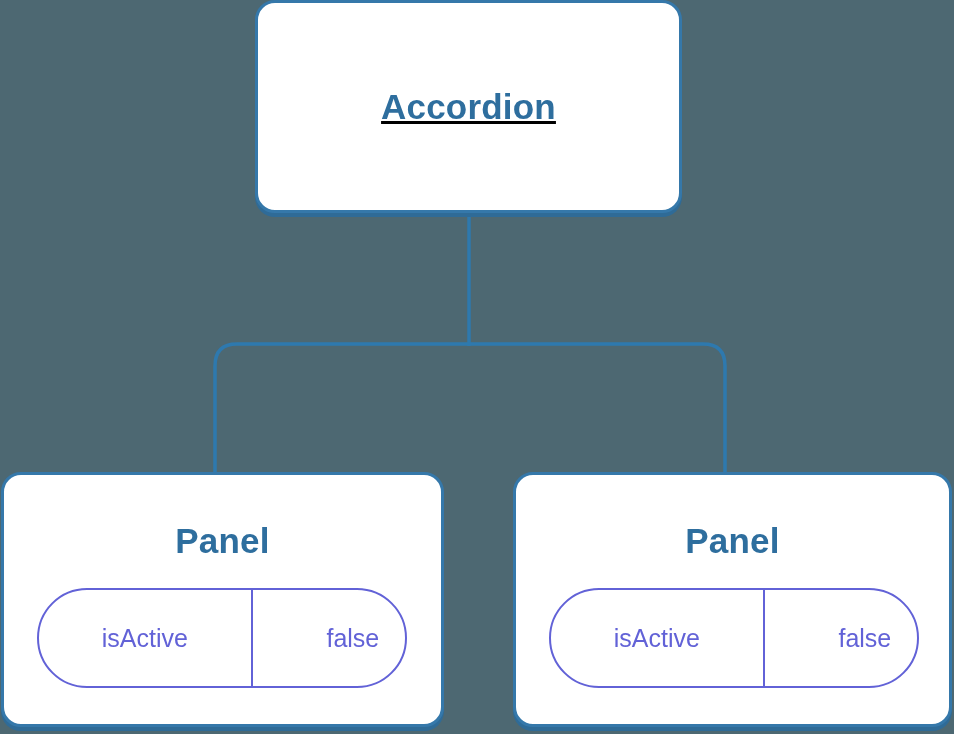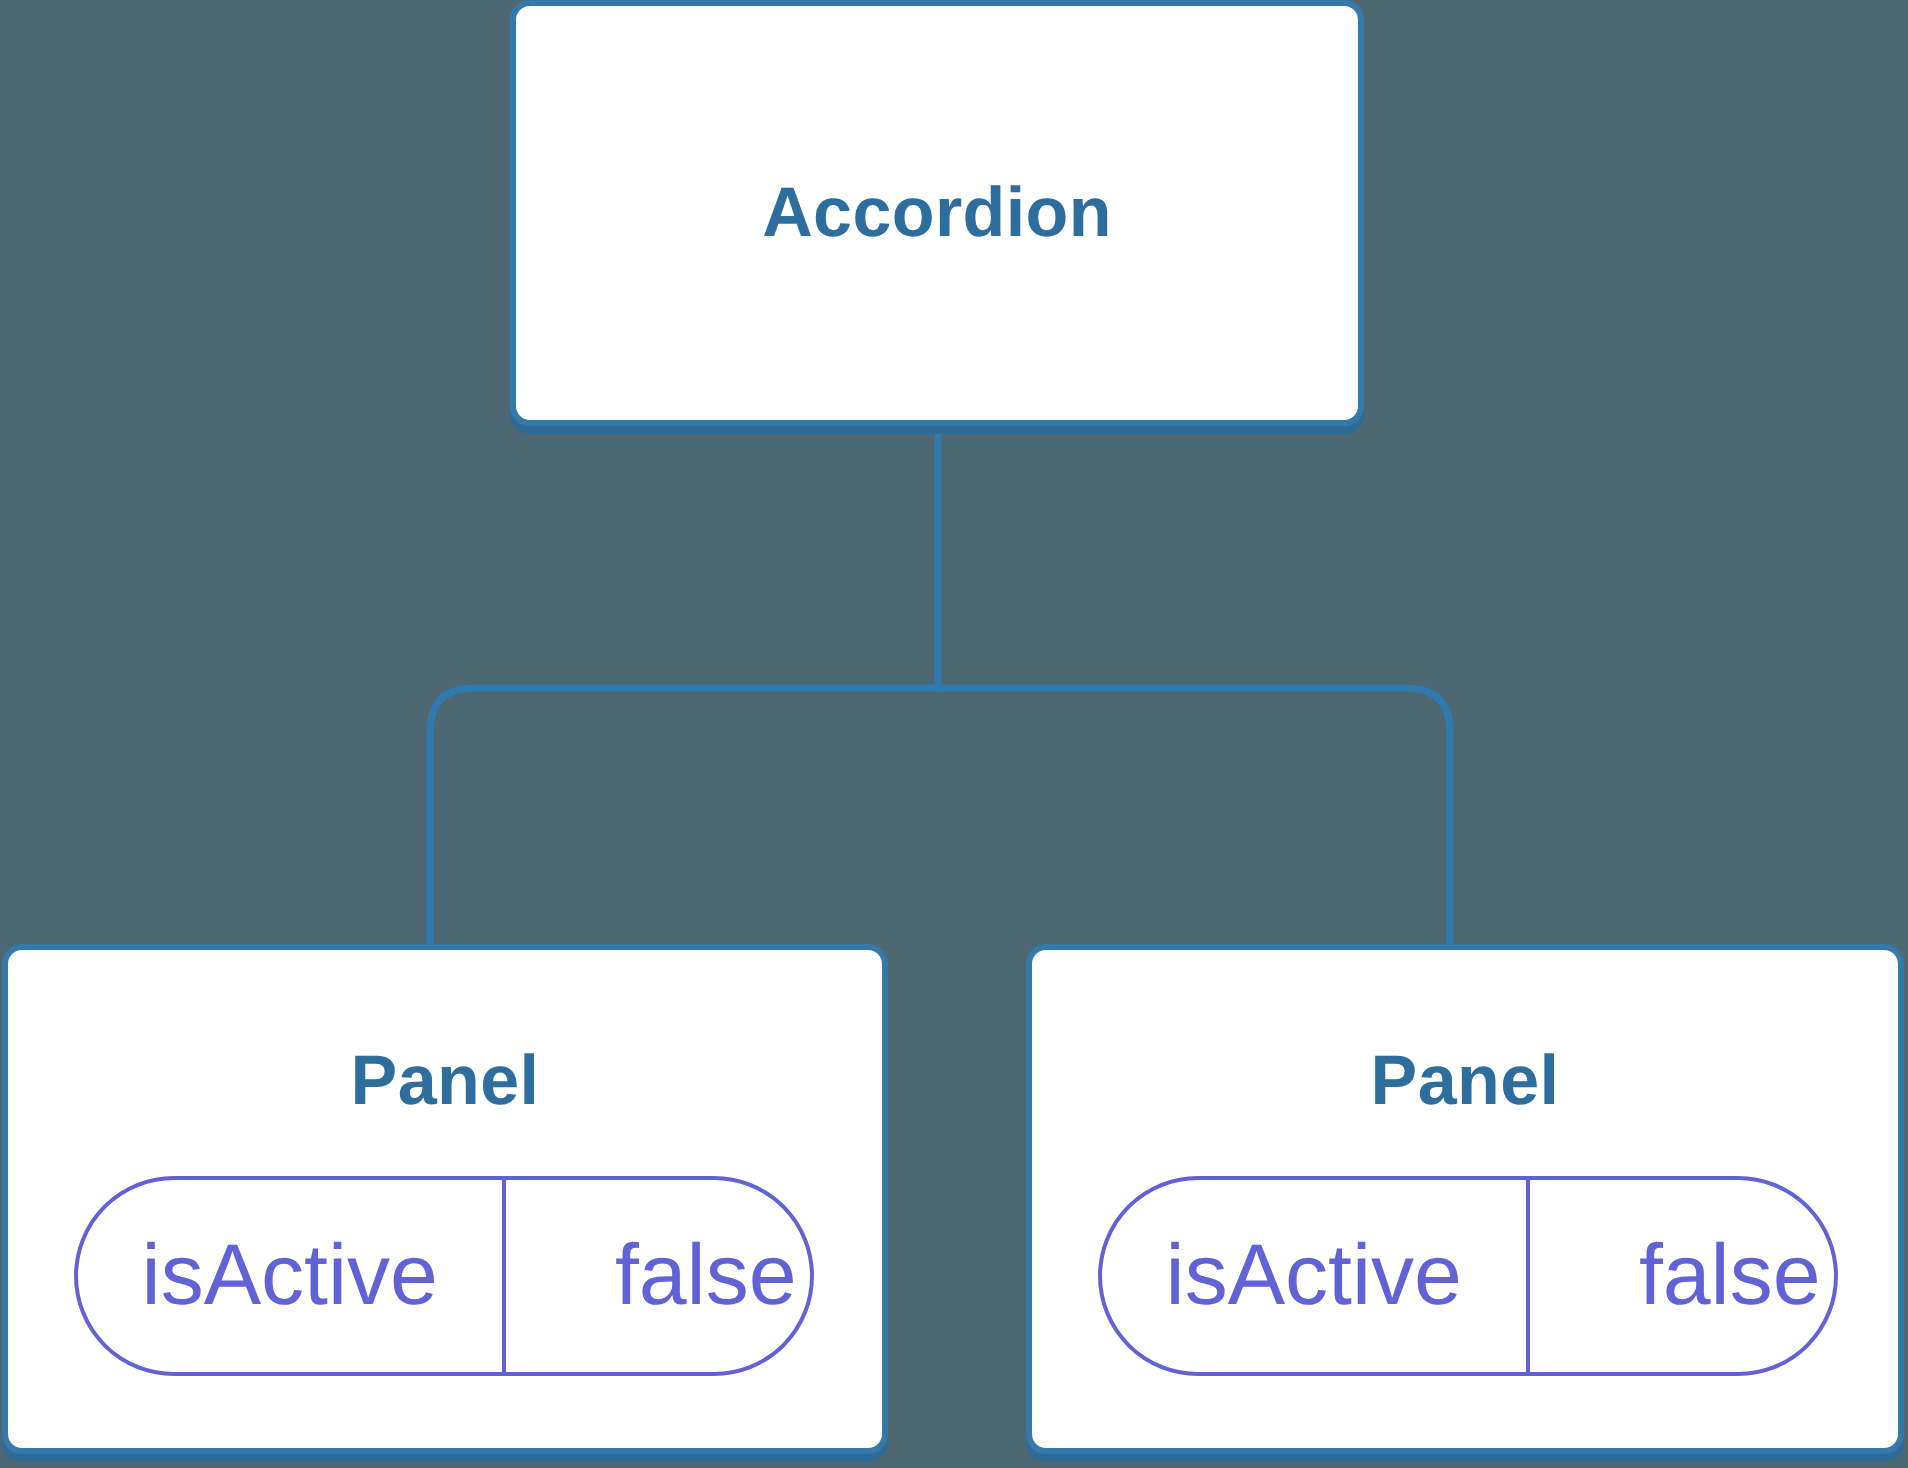--- a/index.html
+++ b/index.html
@@ -18,22 +18,23 @@
     font-family:"Liberation Sans","DejaVu Sans",sans-serif;
     position:relative;
   }
   .canvas{position:relative;width:954px;height:734px;}
   .connector-svg{position:absolute;left:0;top:0;width:954px;height:734px;pointer-events:none;}
   .connector-svg path{fill:none;stroke:var(--connector);stroke-width:3.5px;}
   .node{
     position:absolute;
     background:var(--node-fill);
     border:3px solid var(--node-border);
-    border-radius:10px;
+    border-radius:20px;
     box-shadow:0 4px 0 var(--node-shadow);
+    text-decoration:underline;
   }
   .node-root{
     left:255px;top:0;width:427px;height:213px;
     display:flex;align-items:center;justify-content:center;
   }
   .node-title{
     color:var(--title-text);
     font-size:35px;
     font-weight:600;
     letter-spacing:0.2px;
@@ -53,21 +54,21 @@
     width:370px;height:100px;
     border:2.5px solid var(--prop-accent);
     border-radius:50px;
     display:flex;
     overflow:hidden;
     background:var(--node-fill);
   }
   .prop-cell{
     display:flex;align-items:center;justify-content:center;
     color:var(--prop-accent);
-    font-size:43px;
+    font-size:25px;
     font-weight:400;
     line-height:1;
   }
   .prop-name{flex:0 0 58.4%;border-right:2.5px solid var(--prop-accent);}
   .prop-value{flex:1 1 auto;margin-left:48px;}
 </style>
 </head>
 <body>
 
 <div class="canvas">

